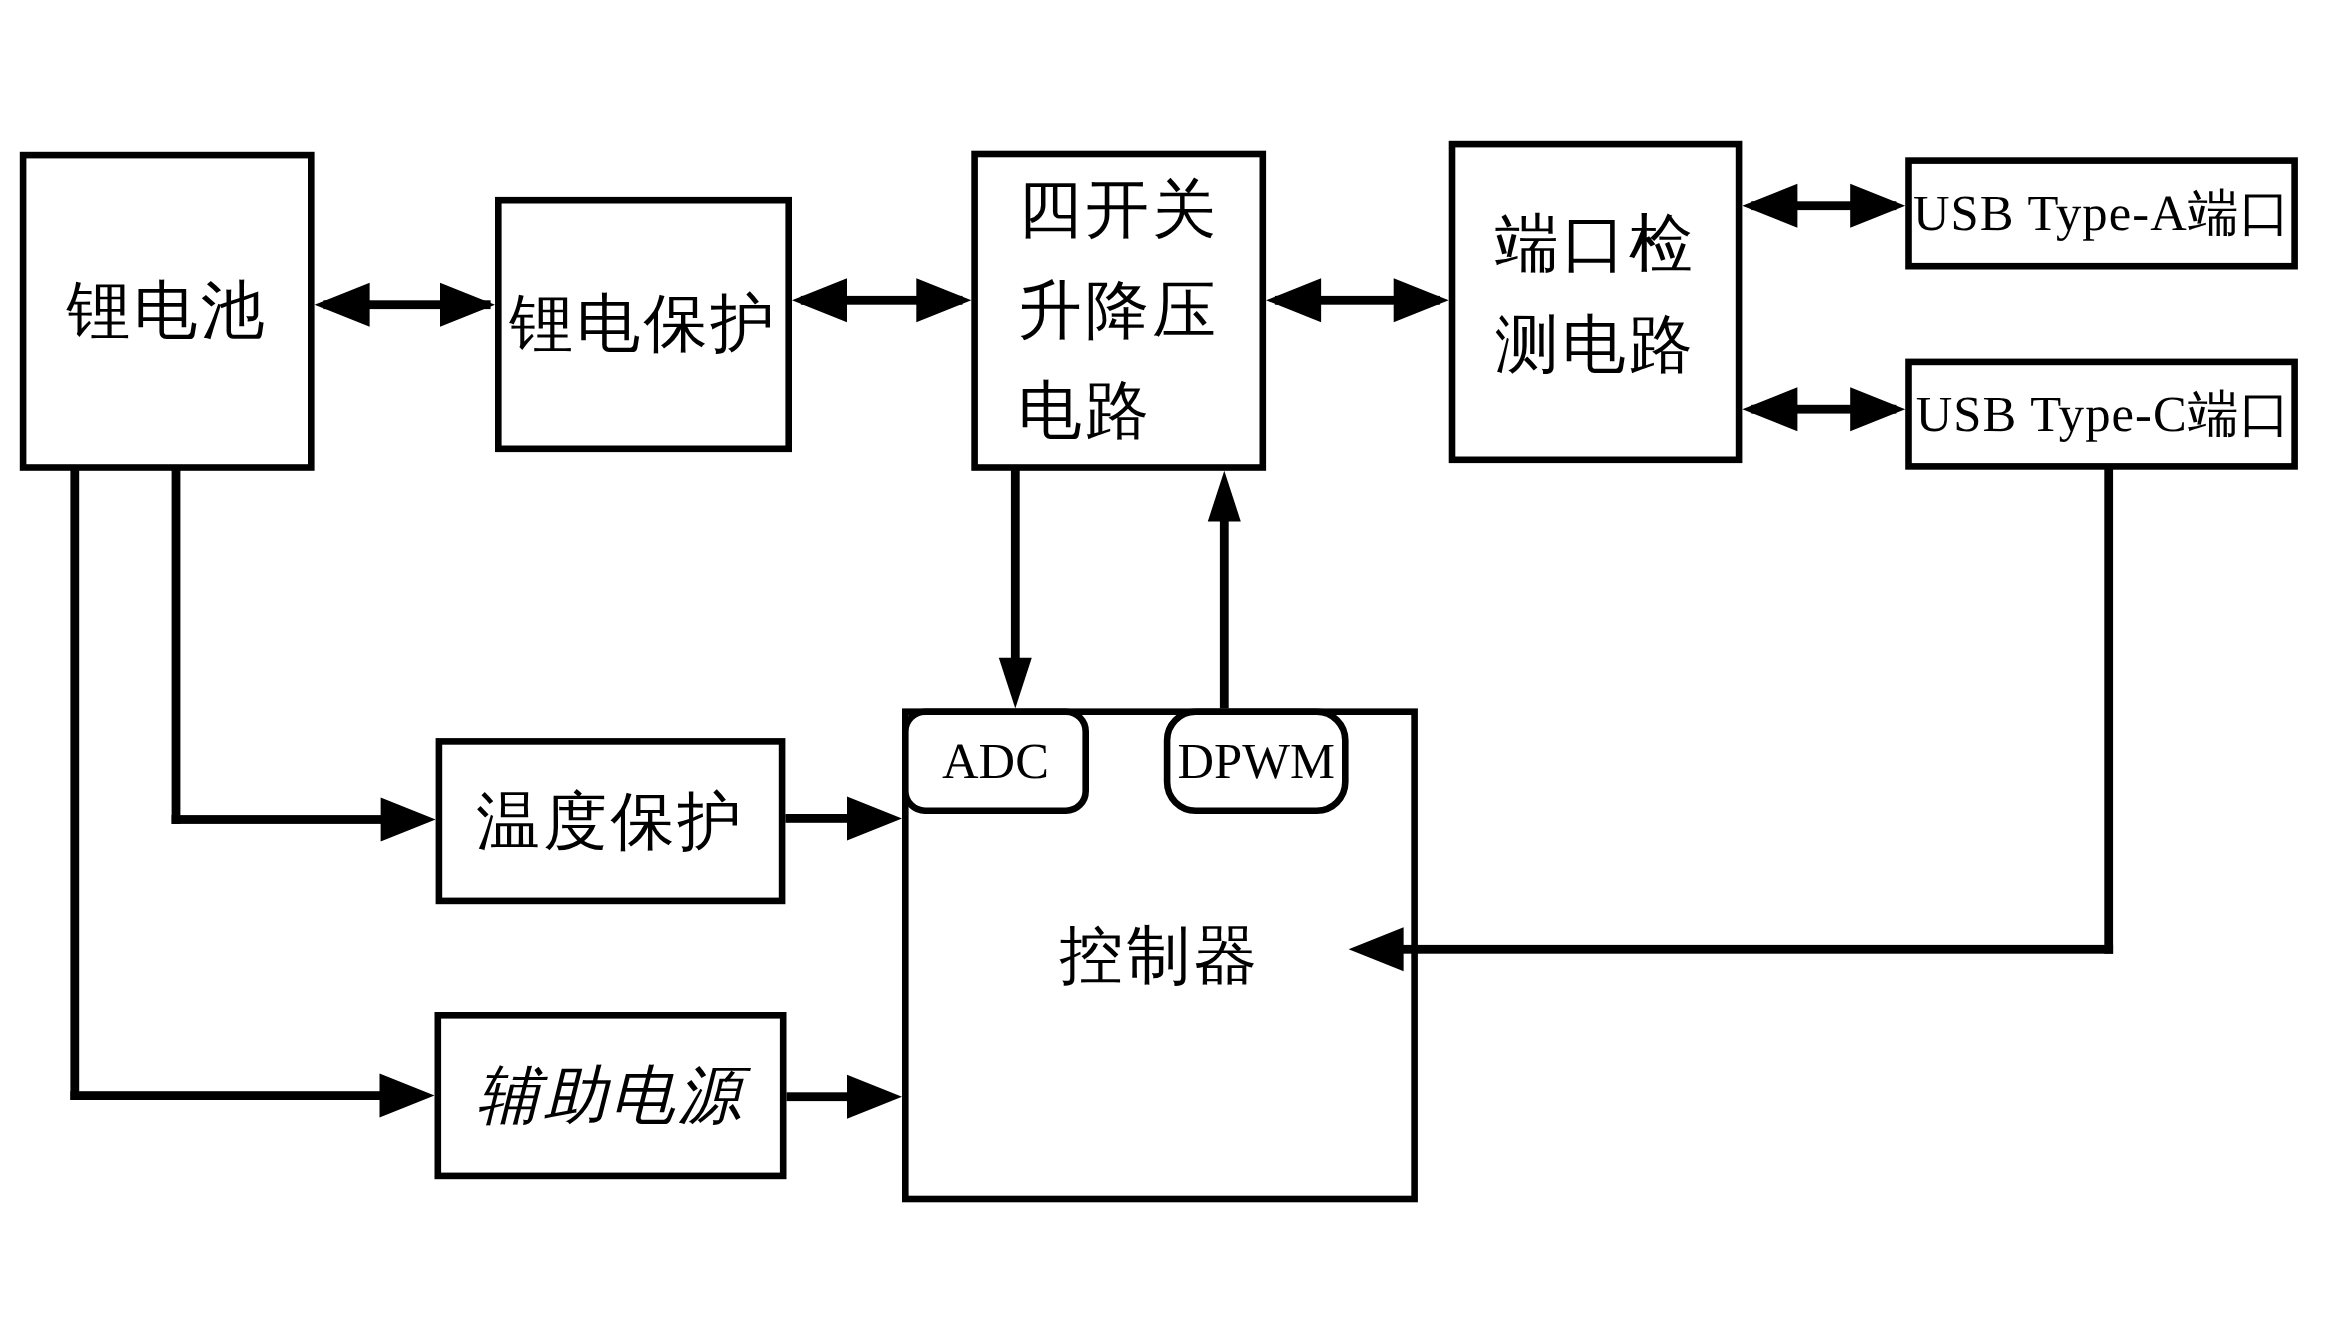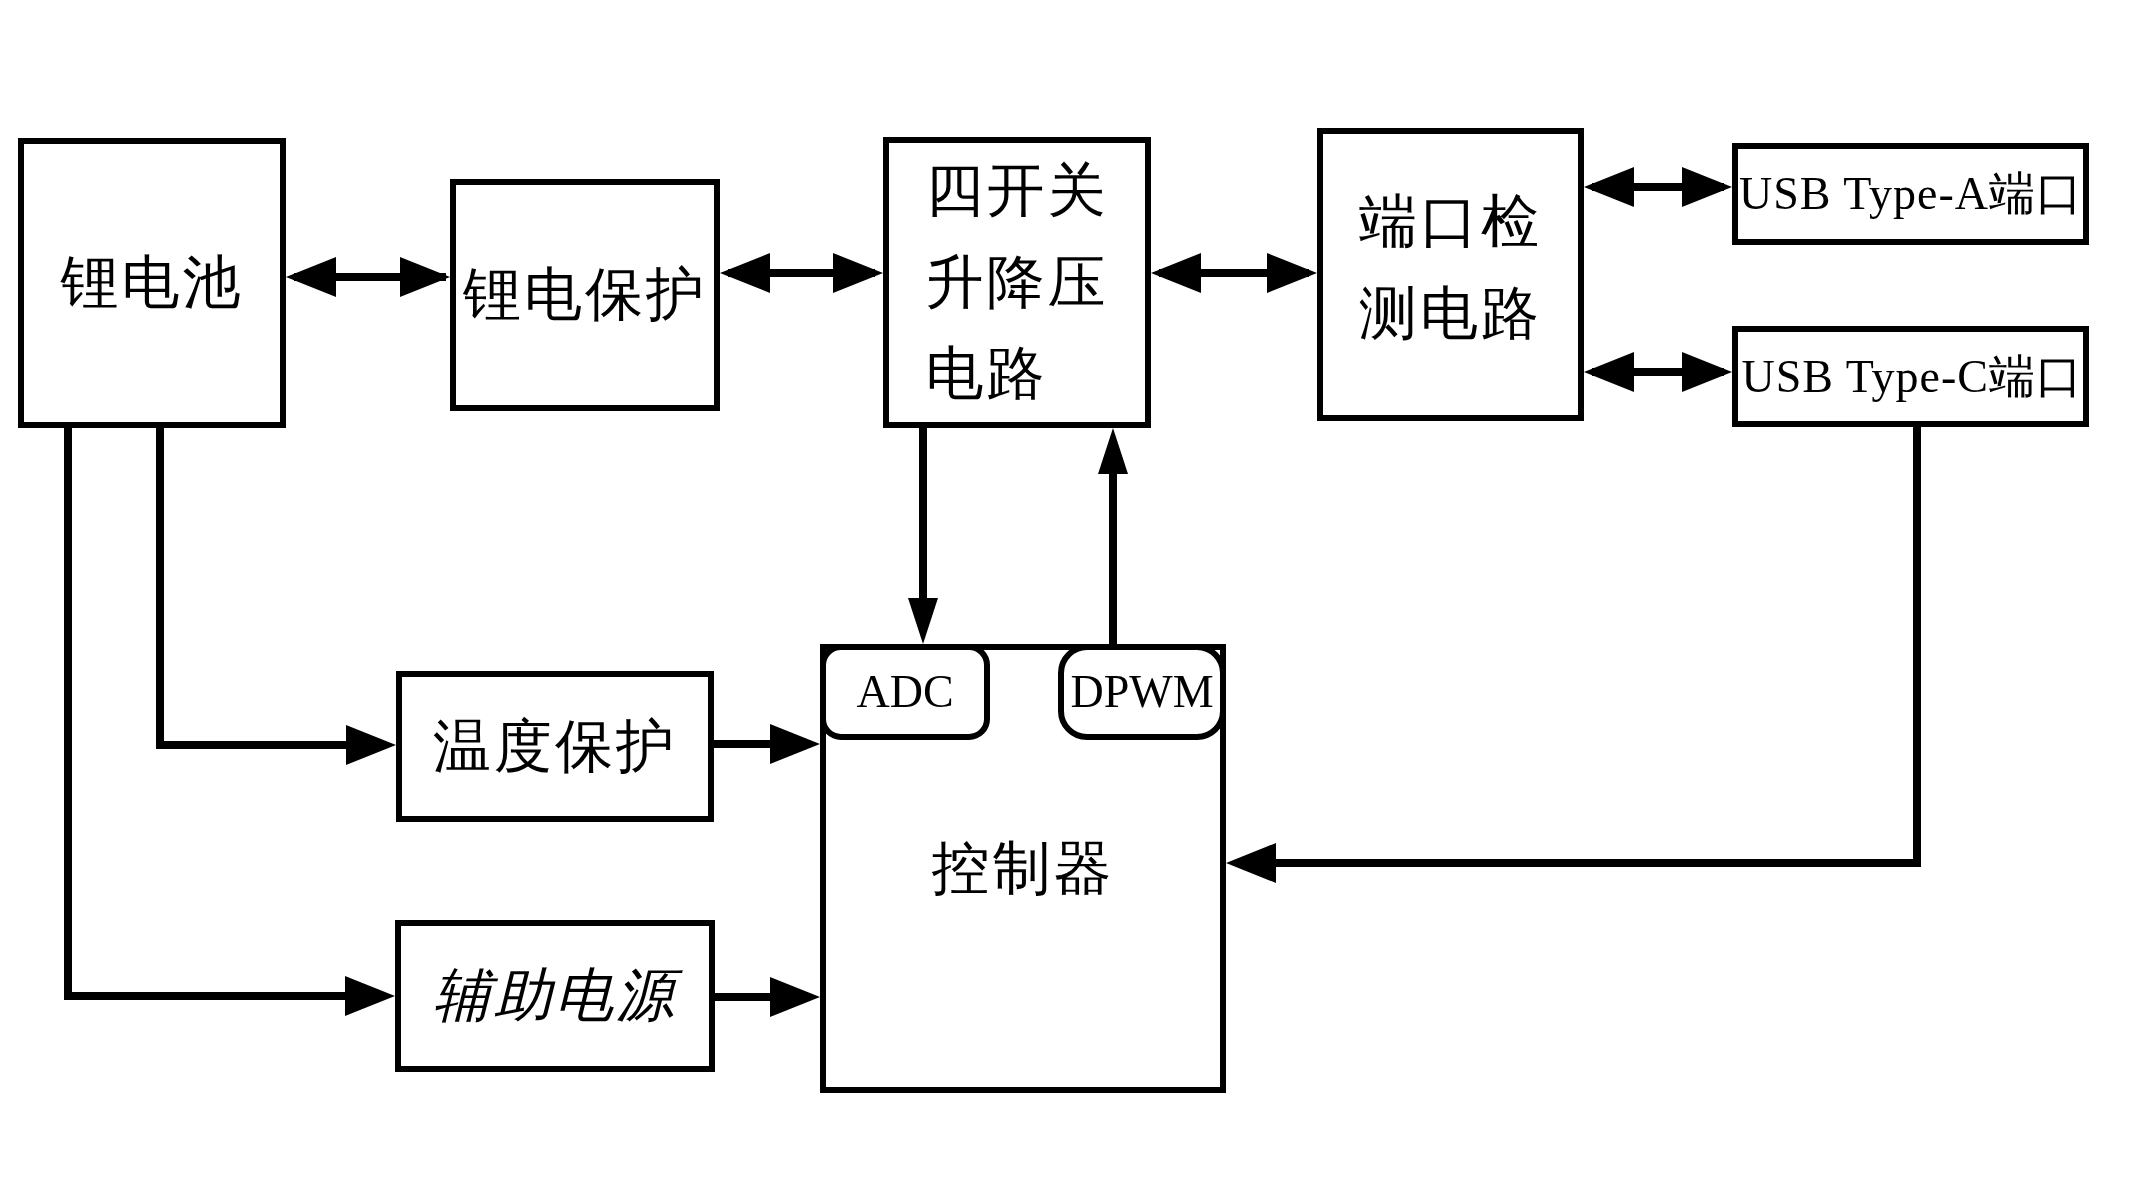--- a/index.html
+++ b/index.html
@@ -92,21 +92,21 @@
   </div>
 
   <div class="box usb-box" style="left:1732px; top:326px; width:357px; height:101px;">
     <span class="usb-label">USB Type-C端口</span>
   </div>
 
   <div class="box" style="left:395px; top:920px; width:320px; height:152px;font-style:italic;">
     <span class="label-cjk">辅助电源</span>
   </div>
 
-  <div class="box" style="left:820px; top:644px; width:406px; height:449px;">
+  <div class="box" style="left:820px; top:644px; width:469px; height:449px;">
     <span class="label-cjk">控制器</span>
   </div>
 
   <div class="box" style="left:820px; top:644px; width:170px; height:96px;border-radius:21px;">
     <span class="label-latin">ADC</span>
   </div>
 
   <div class="box" style="left:1058px; top:644px; width:168px; height:96px;border-radius:29px;">
     <span class="label-latin">DPWM</span>
   </div>

